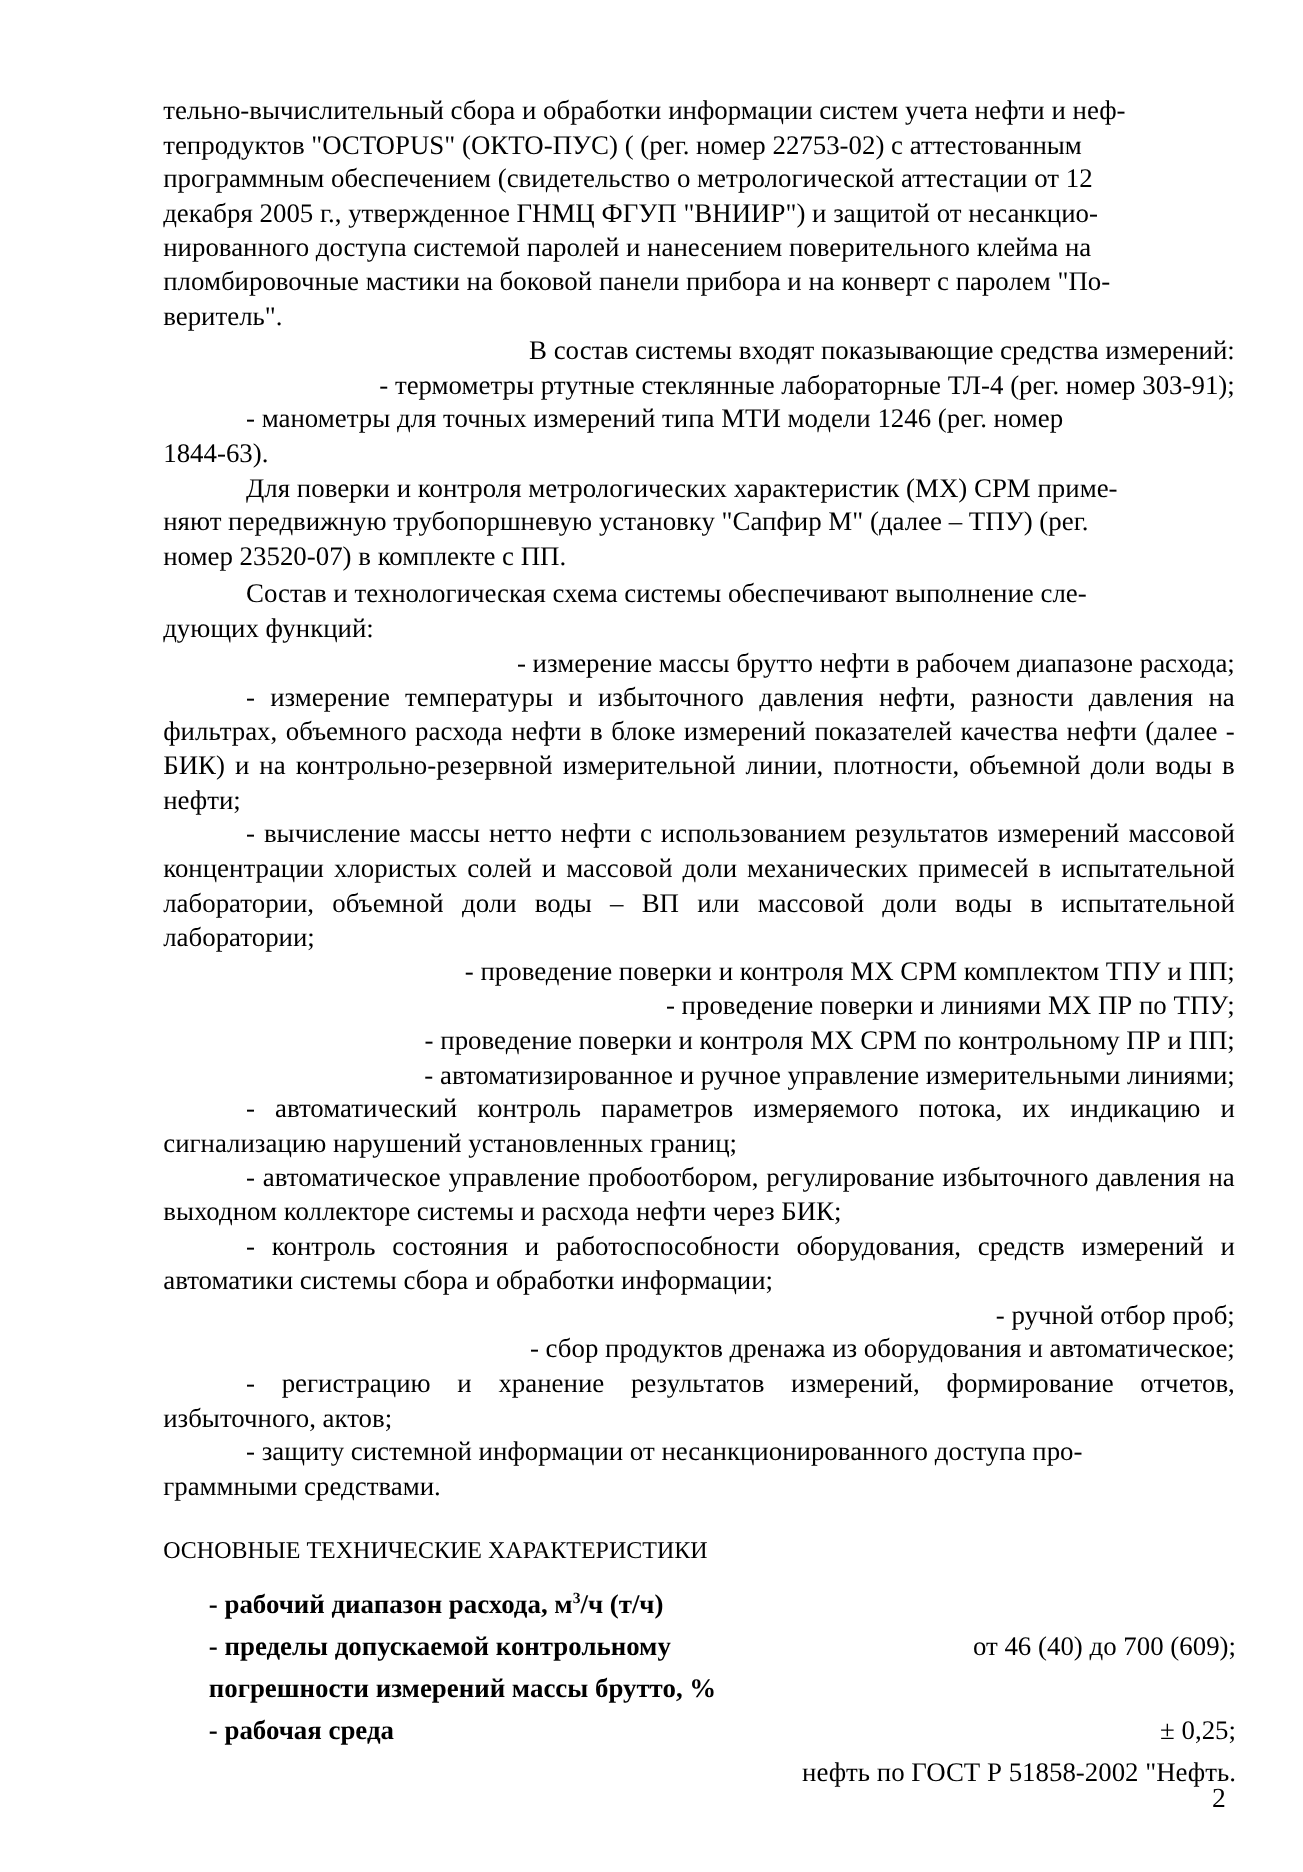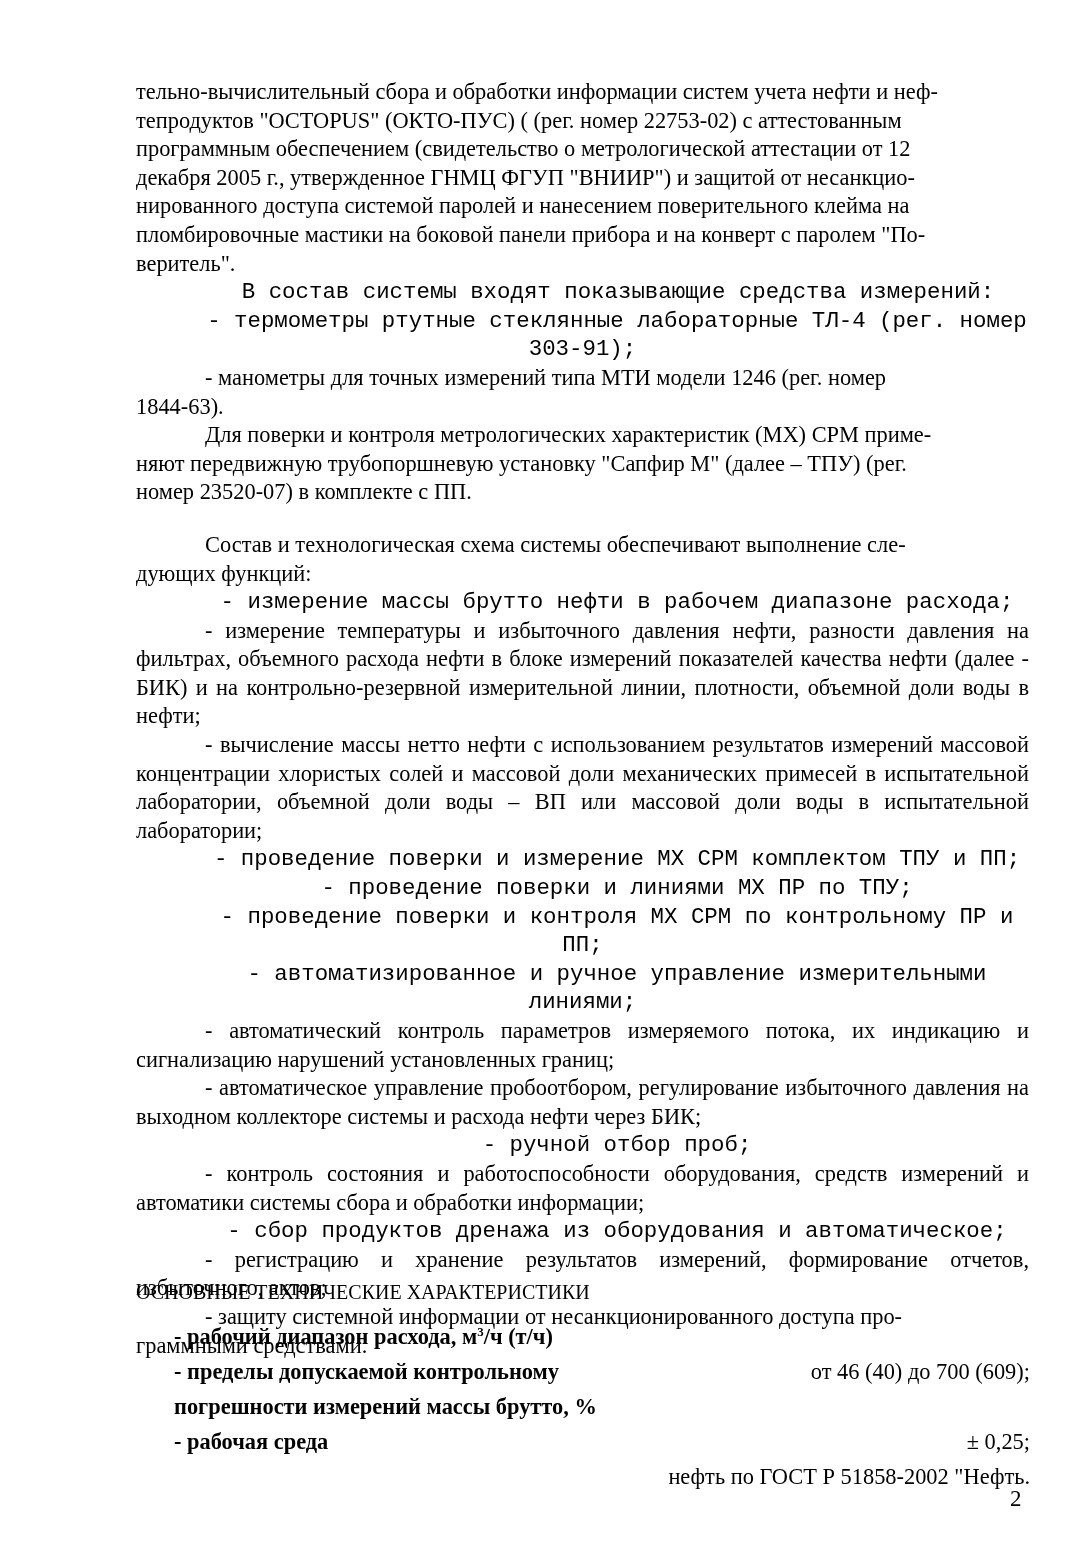--- a/index.html
+++ b/index.html
@@ -10,21 +10,21 @@
   }
   .page { position: absolute; left: 0; top: 0; width: 862px; height: 1560px; }
   .body-text {
     position: absolute; left: 136px; top: 78px; width: 893px;
     font-size: 22.4px; line-height: 28.6px;
     text-align: justify;
   }
   .p { margin: 0; }
   .ind { text-indent: 69px; }
   .ind2 { text-indent: 71px; }
-  .no-justify { text-align: center; font-family: Liberation Mono, monospace; }
+  .no-justify { text-align: right; }
   .heading {
     position: absolute; left: 136px; top: 1278px; width: 893px;
     font-size: 20px; line-height: 28px; 
   }
   .spec {
     position: absolute; left: 174px; width: 856px;
     font-size: 22.4px; line-height: 28px; height: 28px;
   }
   .spec .lbl { position: absolute; left: 0; top: 0; white-space: nowrap; font-weight: bold; }
   .spec .val { position: absolute; right: 0; top: 0; white-space: nowrap; margin-top: 35px; }
@@ -38,32 +38,32 @@
 <body>
 
 <div class="page">
 
   <div class="body-text">
     <p class="p">тельно-вычислительный сбора и обработки информации систем учета нефти и неф-<br>тепродуктов "OCTOPUS" (ОКТО-ПУС) ( (рег. номер 22753-02) с аттестованным<br>программным обеспечением (свидетельство о метрологической аттестации от 12<br>декабря 2005 г., утвержденное ГНМЦ ФГУП "ВНИИР") и защитой от несанкцио-<br>нированного доступа системой паролей и нанесением поверительного клейма на<br>пломбировочные мастики на боковой панели прибора и на конверт с паролем "По-<br>веритель".</p>
     <p class="p ind2 no-justify">В состав системы входят показывающие средства измерений:</p>
     <p class="p ind no-justify">- термометры ртутные стеклянные лабораторные ТЛ-4 (рег. номер 303-91);</p>
     <p class="p ind">- манометры для точных измерений типа МТИ модели 1246 (рег. номер<br>1844-63).</p>
     <p class="p ind">Для поверки и контроля метрологических характеристик (МХ) СРМ приме-<br>няют передвижную трубопоршневую установку "Сапфир М" (далее – ТПУ) (рег.<br>номер 23520-07) в комплекте с ПП.</p>
-    <p class="p ind" style="margin-top:24px">Состав и технологическая схема системы обеспечивают выполнение сле-<br>дующих функций:</p>
+    <p class="p ind" style="margin-top:3px">Состав и технологическая схема системы обеспечивают выполнение сле-<br>дующих функций:</p>
     <p class="p ind no-justify">- измерение массы брутто нефти в рабочем диапазоне расхода;</p>
     <p class="p ind">- измерение температуры и избыточного давления нефти, разности давления на фильтрах, объемного расхода нефти в блоке измерений показателей качества нефти (далее - БИК) и на контрольно-резервной измерительной линии, плотности, объемной доли воды в нефти;</p>
     <p class="p ind">- вычисление массы нетто нефти с использованием результатов измерений массовой концентрации хлористых солей и массовой доли механических примесей в испытательной лаборатории, объемной доли воды – ВП или массовой доли воды в испытательной лаборатории;</p>
-    <p class="p ind no-justify">- проведение поверки и измерение МХ СРМ комплектом ТПУ и ПП;</p>
+    <p class="p ind no-justify">- проведение поверки и контроля МХ СРМ комплектом ТПУ и ПП;</p>
     <p class="p ind no-justify">- проведение поверки и линиями МХ ПР по ТПУ;</p>
     <p class="p ind no-justify">- проведение поверки и контроля МХ СРМ по контрольному ПР и ПП;</p>
     <p class="p ind no-justify">- автоматизированное и ручное управление измерительными линиями;</p>
     <p class="p ind">- автоматический контроль параметров измеряемого потока, их индикацию и сигнализацию нарушений установленных границ;</p>
     <p class="p ind">- автоматическое управление пробоотбором, регулирование избыточного давления на выходном коллекторе системы и расхода нефти через БИК;</p>
+    <p class="p ind">- контроль состояния и работоспособности оборудования, средств измерений и автоматики системы сбора и обработки информации;</p>
     <p class="p ind no-justify">- ручной отбор проб;</p>
-    <p class="p ind">- контроль состояния и работоспособности оборудования, средств измерений и автоматики системы сбора и обработки информации;</p>
     <p class="p ind no-justify">- сбор продуктов дренажа из оборудования и автоматическое;</p>
     <p class="p ind">- регистрацию и хранение результатов измерений, формирование отчетов, избыточного, актов;</p>
     <p class="p ind">- защиту системной информации от несанкционированного доступа про-<br>граммными средствами.</p>
   </div>
 
   <div class="heading">ОСНОВНЫЕ ТЕХНИЧЕСКИЕ ХАРАКТЕРИСТИКИ</div>
 
   <div class="spec" style="top:1323px">
     <span class="lbl"><span>- рабочий диапазон расхода, м</span><sup>3</sup><span>/ч (т/ч)</span></span>
     <span class="val">от 46 (40) до 700 (609);</span>

